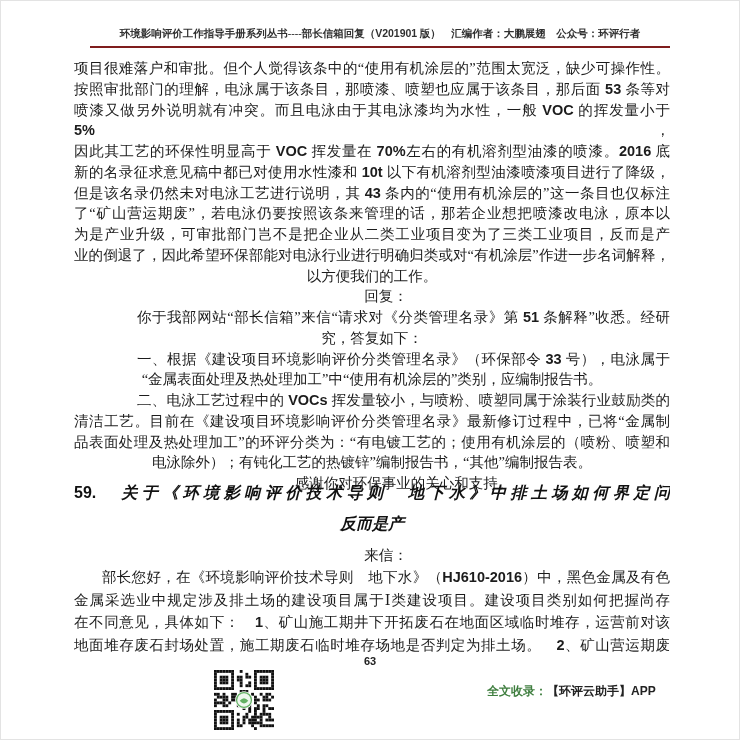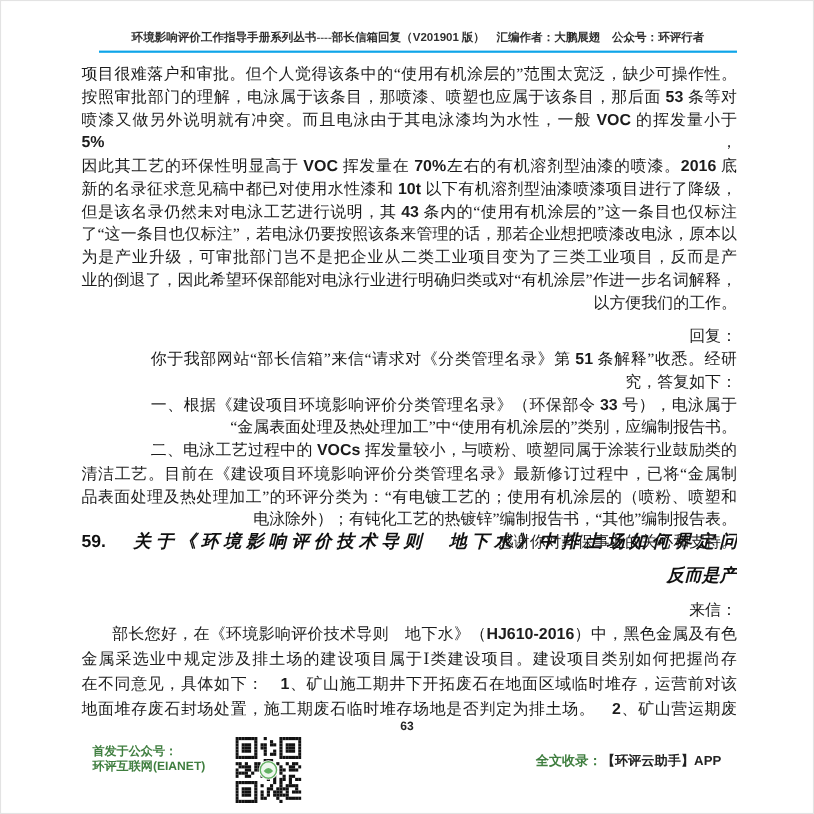--- a/index.html
+++ b/index.html
@@ -6,27 +6,27 @@
   .sheet{
     position:relative;width:740px;height:740px;background:#ffffff;
     outline:1px solid #e3e3e3;outline-offset:-1px;overflow:hidden;
     font-family:"Liberation Serif","DejaVu Serif",serif;color:#1c1c1c;
   }
   b{font-family:"Liberation Sans","DejaVu Sans",sans-serif;font-weight:700;font-style:normal;}
 
   .page-header{
     position:absolute;left:90px;right:70px;top:27px;
     text-align:center;font-size:10.5px;font-weight:700;color:#303030;
-    padding-bottom:5px;border-bottom:2px solid #0ea5e9;
+    padding-bottom:5px;border-bottom:2px solid #7f1d1d;
     white-space:nowrap;
   }
 
   .textblock{position:absolute;left:74px;right:70px;overflow:hidden;}
   .reply-body{top:58px;font-size:14.5px;line-height:20.75px;}
-  .tline{text-align:right;}
+  .tline{text-align:center;}
   .tline.fill{text-align:justify;text-align-last:justify;text-justify:inter-ideograph;}
 
   .section-heading{
     top:477px;font-size:16px;line-height:31px;font-weight:700;font-style:italic;color:#111;
   }
   .letter-body{top:544px;font-size:14.5px;line-height:22.4px;}
 
   .page-number{
     position:absolute;top:655px;left:0;width:100%;text-align:center;
     font-family:"Liberation Sans","DejaVu Sans",sans-serif;font-size:11px;font-weight:700;color:#222;
@@ -54,25 +54,25 @@
     <span>环境影响评价工作指导手册系列丛书----部长信箱回复（<b>V201901</b> 版）　汇编作者：大鹏展翅　公众号：环评行者</span>
   </div>
 
   <div class="textblock reply-body">
       <div class="tline fill">项目很难落户和审批。但个人觉得该条中的“使用有机涂层的”范围太宽泛，缺少可操作性。</div>
       <div class="tline fill">按照审批部门的理解，电泳属于该条目，那喷漆、喷塑也应属于该条目，那后面 <b>53</b> 条等对</div>
       <div class="tline fill">喷漆又做另外说明就有冲突。而且电泳由于其电泳漆均为水性，一般 <b>VOC</b> 的挥发量小于 <b>5%</b>，</div>
       <div class="tline fill">因此其工艺的环保性明显高于 <b>VOC</b> 挥发量在 <b>70%</b>左右的有机溶剂型油漆的喷漆。<b>2016</b> 底</div>
       <div class="tline fill">新的名录征求意见稿中都已对使用水性漆和 <b>10t</b> 以下有机溶剂型油漆喷漆项目进行了降级，</div>
       <div class="tline fill">但是该名录仍然未对电泳工艺进行说明，其 <b>43</b> 条内的“使用有机涂层的”这一条目也仅标注</div>
-      <div class="tline fill">了“这一条目也仅标注”，若电泳仍要按照该条来管理的话，那若企业想把喷漆改电泳，原本以</div>
+      <div class="tline fill">了“矿山营运期废”，若电泳仍要按照该条来管理的话，那若企业想把喷漆改电泳，原本以</div>
       <div class="tline fill">为是产业升级，可审批部门岂不是把企业从二类工业项目变为了三类工业项目，反而是产</div>
       <div class="tline fill">业的倒退了，因此希望环保部能对电泳行业进行明确归类或对“有机涂层”作进一步名词解释，</div>
       <div class="tline">以方便我们的工作。</div>
-      <div class="tline" style="padding-left: 28px; margin-top: 10px;">回复：</div>
+      <div class="tline" style="padding-left: 28px;">回复：</div>
       <div class="tline fill" style="padding-left: 63px;">你于我部网站“部长信箱”来信“请求对《分类管理名录》第 <b>51</b> 条解释”收悉。经研</div>
       <div class="tline">究，答复如下：</div>
       <div class="tline fill" style="padding-left: 63px;">一、根据《建设项目环境影响评价分类管理名录》（环保部令 <b>33</b> 号），电泳属于</div>
       <div class="tline">“金属表面处理及热处理加工”中“使用有机涂层的”类别，应编制报告书。</div>
       <div class="tline fill" style="padding-left: 63px;">二、电泳工艺过程中的 <b>VOCs</b> 挥发量较小，与喷粉、喷塑同属于涂装行业鼓励类的</div>
       <div class="tline fill">清洁工艺。目前在《建设项目环境影响评价分类管理名录》最新修订过程中，已将“金属制</div>
       <div class="tline fill">品表面处理及热处理加工”的环评分类为：“有电镀工艺的；使用有机涂层的（喷粉、喷塑和</div>
       <div class="tline">电泳除外）；有钝化工艺的热镀锌”编制报告书，“其他”编制报告表。</div>
       <div class="tline" style="padding-left: 63px;">感谢你对环保事业的关心和支持。</div>
     </div>
@@ -85,24 +85,20 @@
   <div class="textblock letter-body">
       <div class="tline" style="padding-left: 28px;">来信：</div>
       <div class="tline fill" style="padding-left: 28px;">部长您好，在《环境影响评价技术导则　地下水》（<b>HJ610-2016</b>）中，黑色金属及有色</div>
       <div class="tline fill">金属采选业中规定涉及排土场的建设项目属于Ⅰ类建设项目。建设项目类别如何把握尚存</div>
       <div class="tline fill">在不同意见，具体如下：　<b>1</b>、矿山施工期井下开拓废石在地面区域临时堆存，运营前对该</div>
       <div class="tline fill">地面堆存废石封场处置，施工期废石临时堆存场地是否判定为排土场。　<b>2</b>、矿山营运期废</div>
     </div>
 
   <div class="page-number">63</div>
 
-  <div class="footer-publisher" style="color: rgb(63, 126, 63);">
-    <div>首发于公众号：</div>
-    <div>环评互联网(EIANET)</div>
-  </div>
 
   <div class="qr">
       <svg viewBox="0 0 21 21" xmlns="http://www.w3.org/2000/svg">
        <rect x="0" y="0" width="21" height="21" fill="#ffffff"></rect>
        <g fill="#111111">
           <rect x="0" y="0" width="1" height="1"></rect>
           <rect x="1" y="0" width="1" height="1"></rect>
           <rect x="2" y="0" width="1" height="1"></rect>
           <rect x="3" y="0" width="1" height="1"></rect>
           <rect x="4" y="0" width="1" height="1"></rect>

